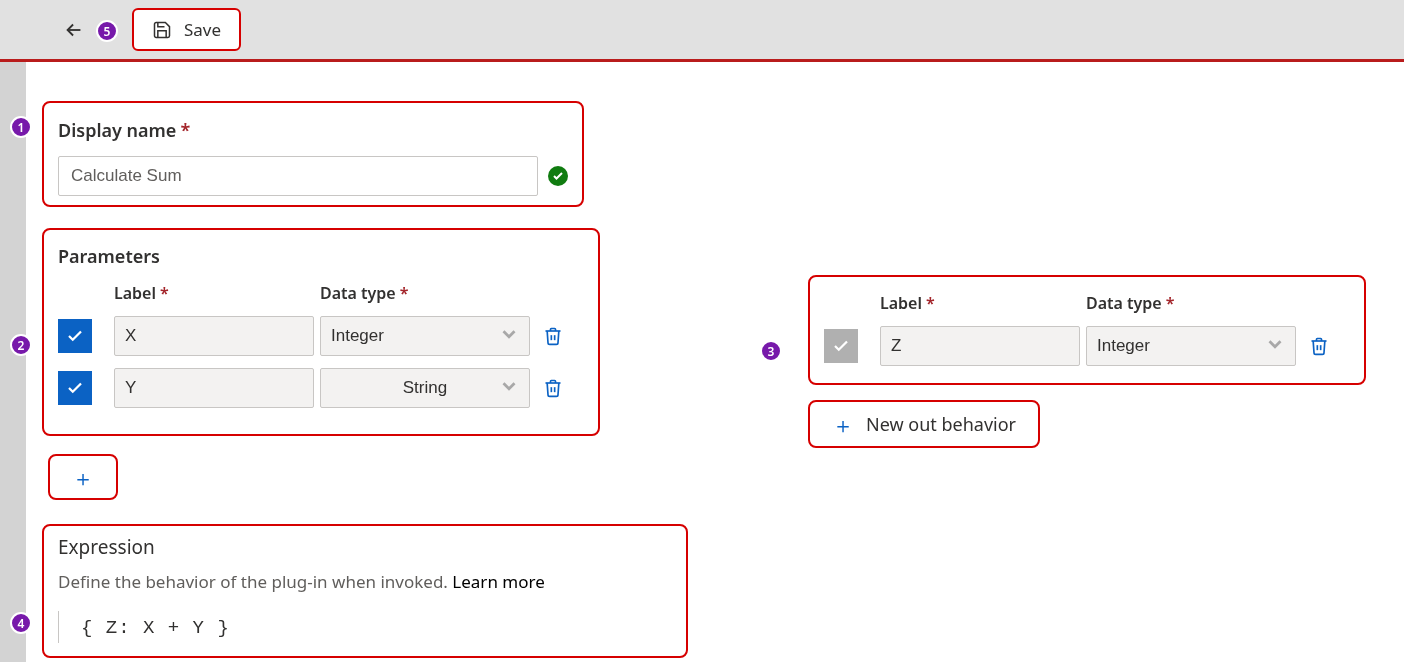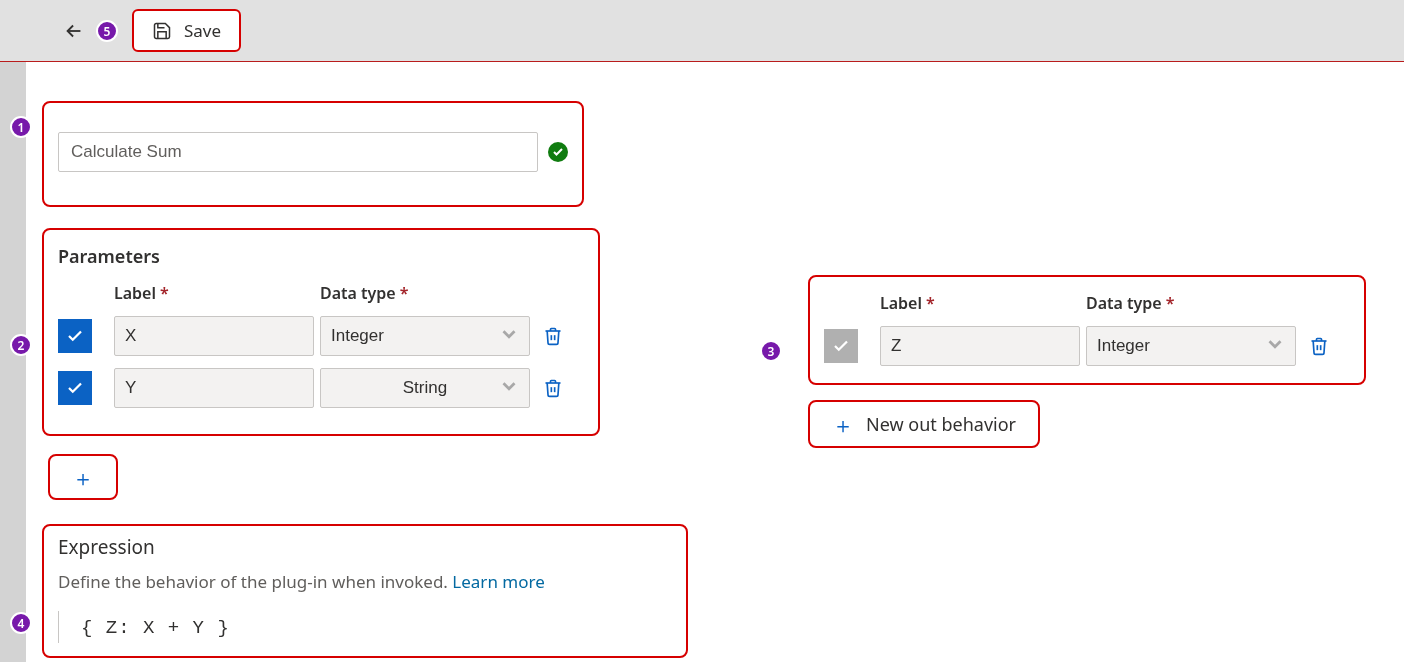--- a/index.html
+++ b/index.html
@@ -16,21 +16,21 @@
     position: relative;
     background: #d3d3d3;
   }
 
   
   .topbar {
     position: absolute;
     left: 0; right: 0; top: 0;
     height: 62px;
     background: #e1e1e1;
-    border-bottom: 1px solid #b91c1c;
+    border-bottom: 3px solid #b91c1c;
     display: flex;
     align-items: center;
     padding-left: 56px;
   }
   .back-btn {
     width: 36px; height: 36px;
     display: flex; align-items: center; justify-content: center;
     cursor: pointer;
   }
   .save-btn {
@@ -202,21 +202,21 @@
   }
 
   
   .expr-section {
     position: absolute;
     left: 58px; top: 534px;
     width: 630px;
   }
   .expr-title { font-size: 19px; font-weight: 400; color:#323130; }
   .expr-desc { font-size: 17px; color:#605e5c; margin-top: 10px; }
-  .learn-link { color:#0369a1;margin-top:12px; }
+  .learn-link { color:#000000;margin-top:12px; }
   .expr-code {
     margin-top: 18px;
     font-family: "Consolas", "Courier New", monospace;
     font-size: 19px;
     letter-spacing: 1px;
     color:#323130;
     border-left: 1px solid #c8c6c4;
     padding-left: 22px;
     padding-top: 6px;
     padding-bottom: 4px;
@@ -254,20 +254,23 @@
   </div>
 
   <div class="content"></div>
 
   <div class="hl" style="left:42px; top:101px; width:542px; height:106px;"></div>
   <div class="hl" style="left:42px; top:228px; width:558px; height:208px;"></div>
   <div class="hl" style="left:808px; top:275px; width:558px; height:110px;"></div>
   <div class="hl" style="left:42px; top:524px; width:646px; height:134px;"></div>
 
   <div class="dn-section">
+    <div class="section-label">
+      <span>Display name</span><span class="req-star">*</span>
+    </div>
     <div class="dn-row">
       <input class="dn-input" value="Calculate Sum" style="">
       <span class="valid-badge">
         <svg width="12" height="12" viewBox="0 0 24 24" fill="none" stroke="#ffffff" stroke-width="4">
             <polyline points="20 6 9 17 4 12"></polyline>
           </svg>
       </span>
     </div>
   </div>
 

